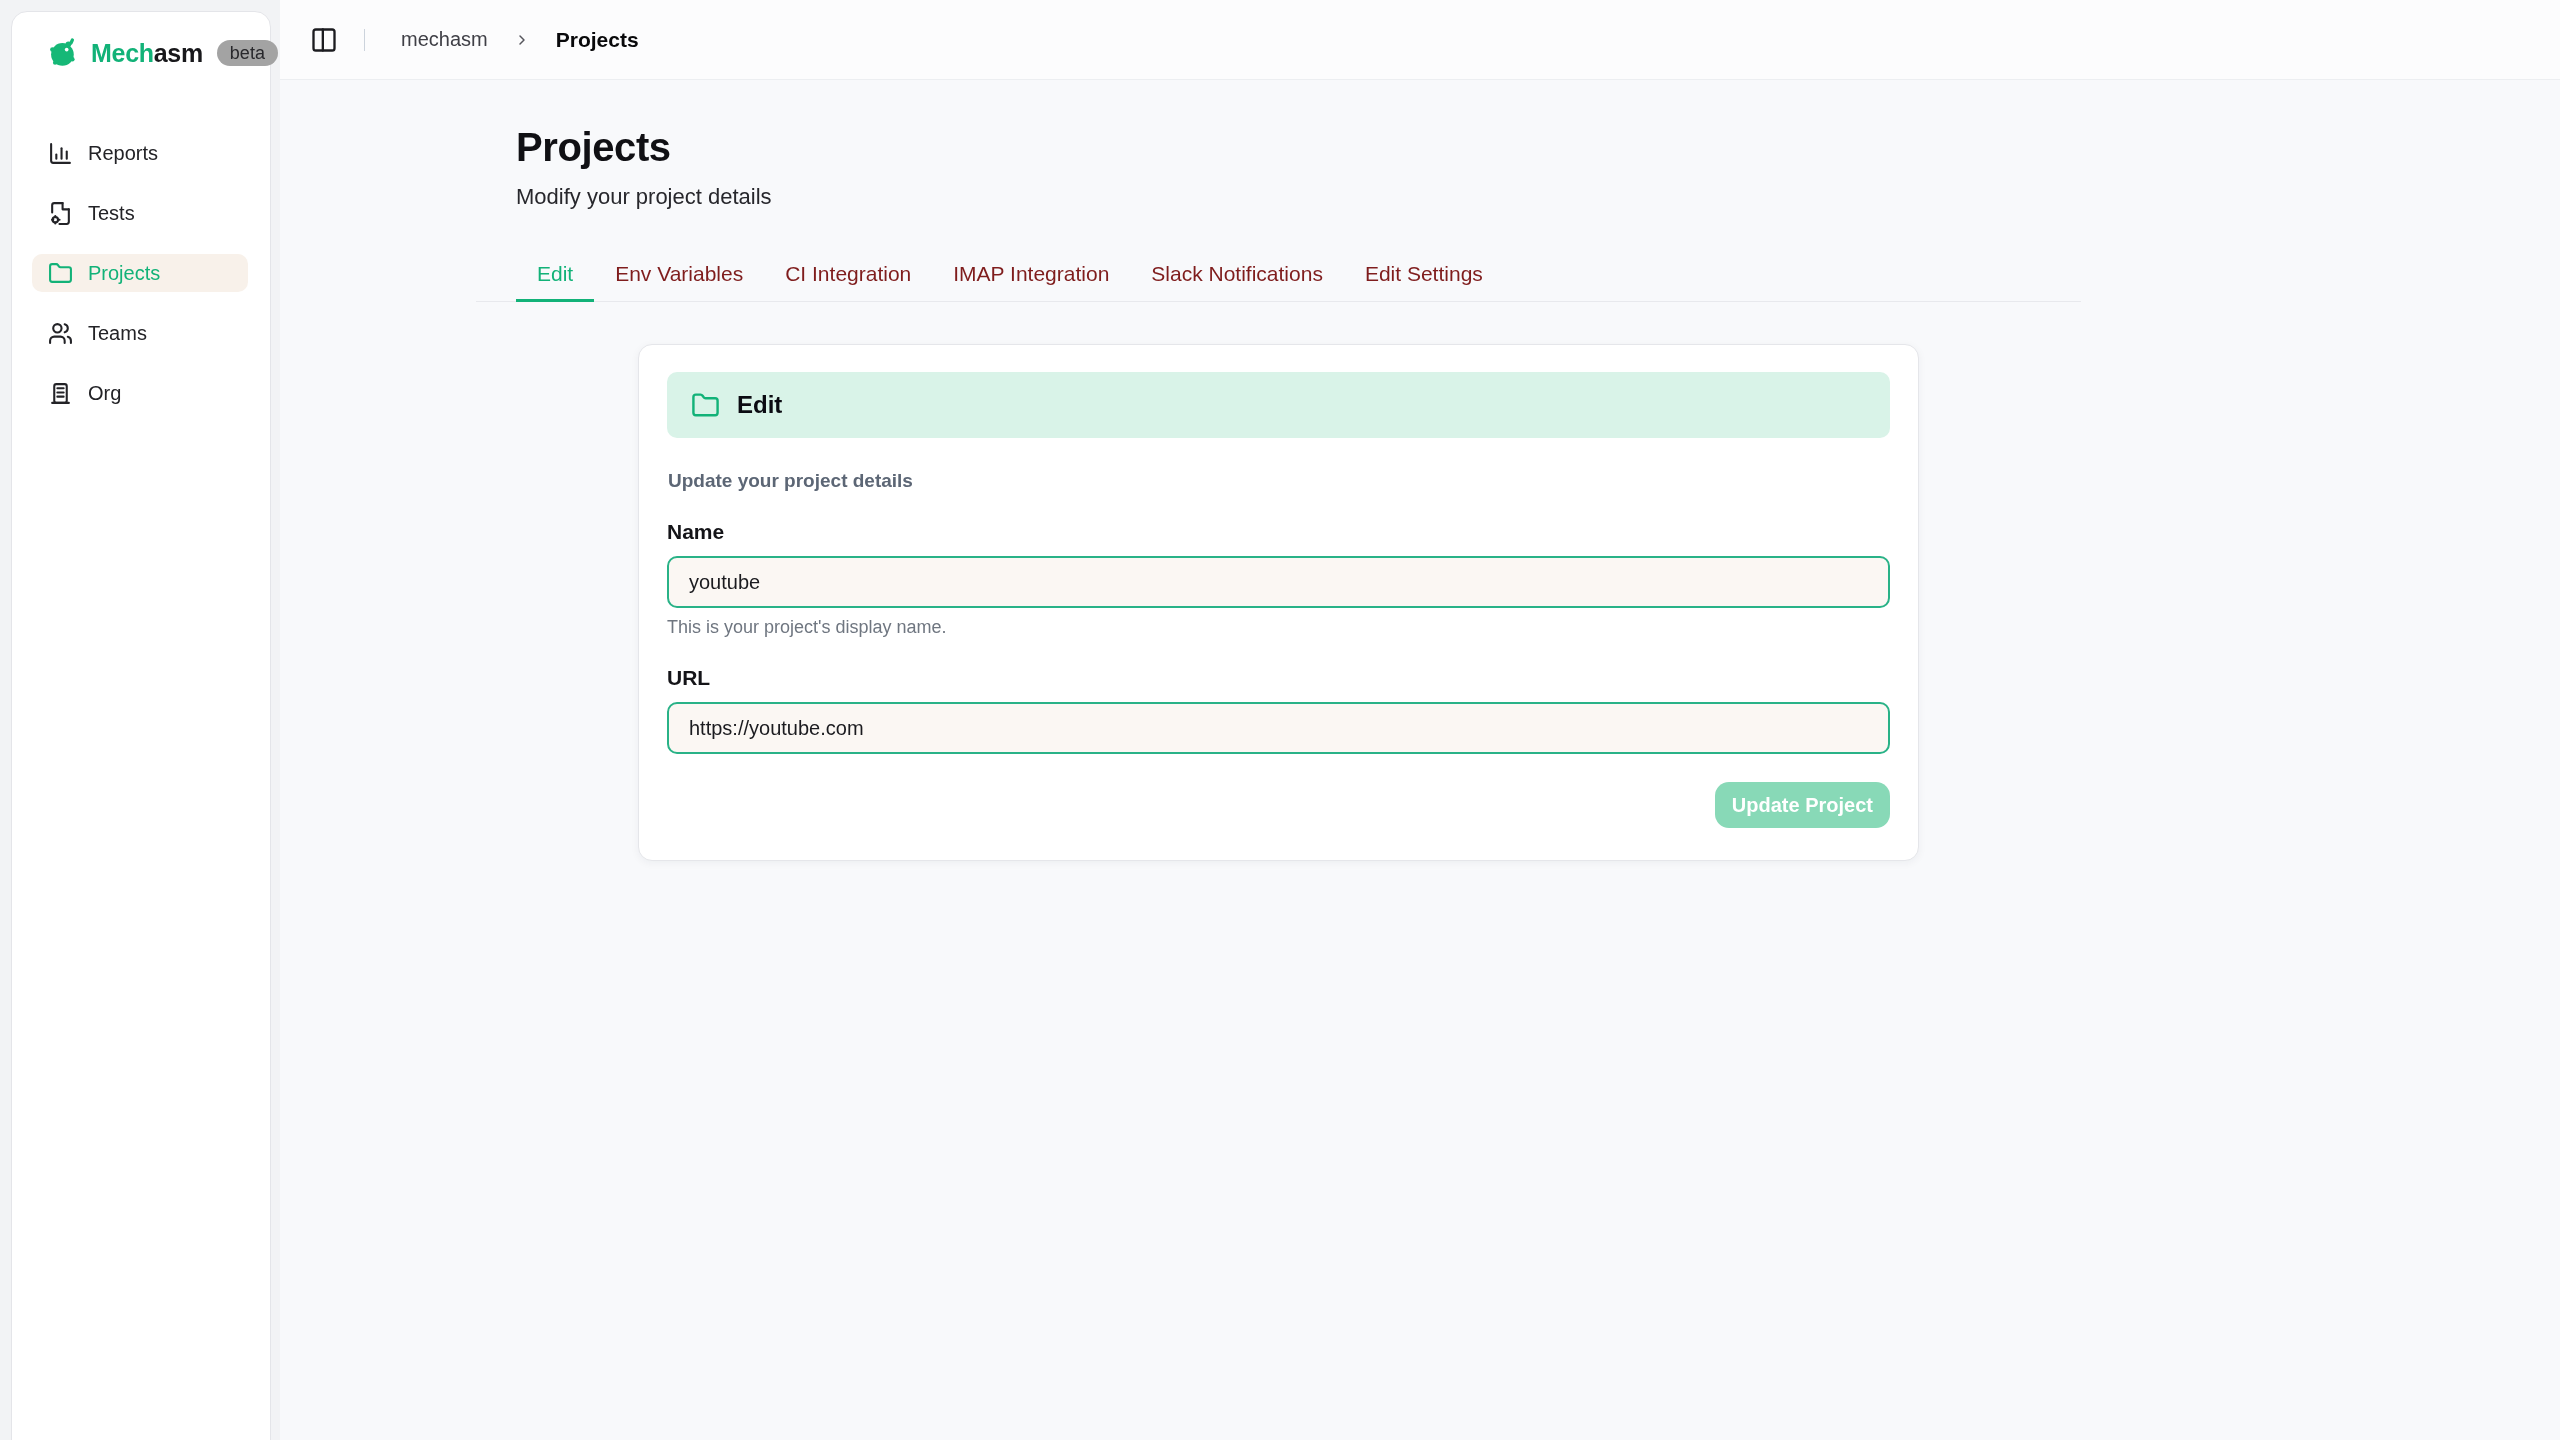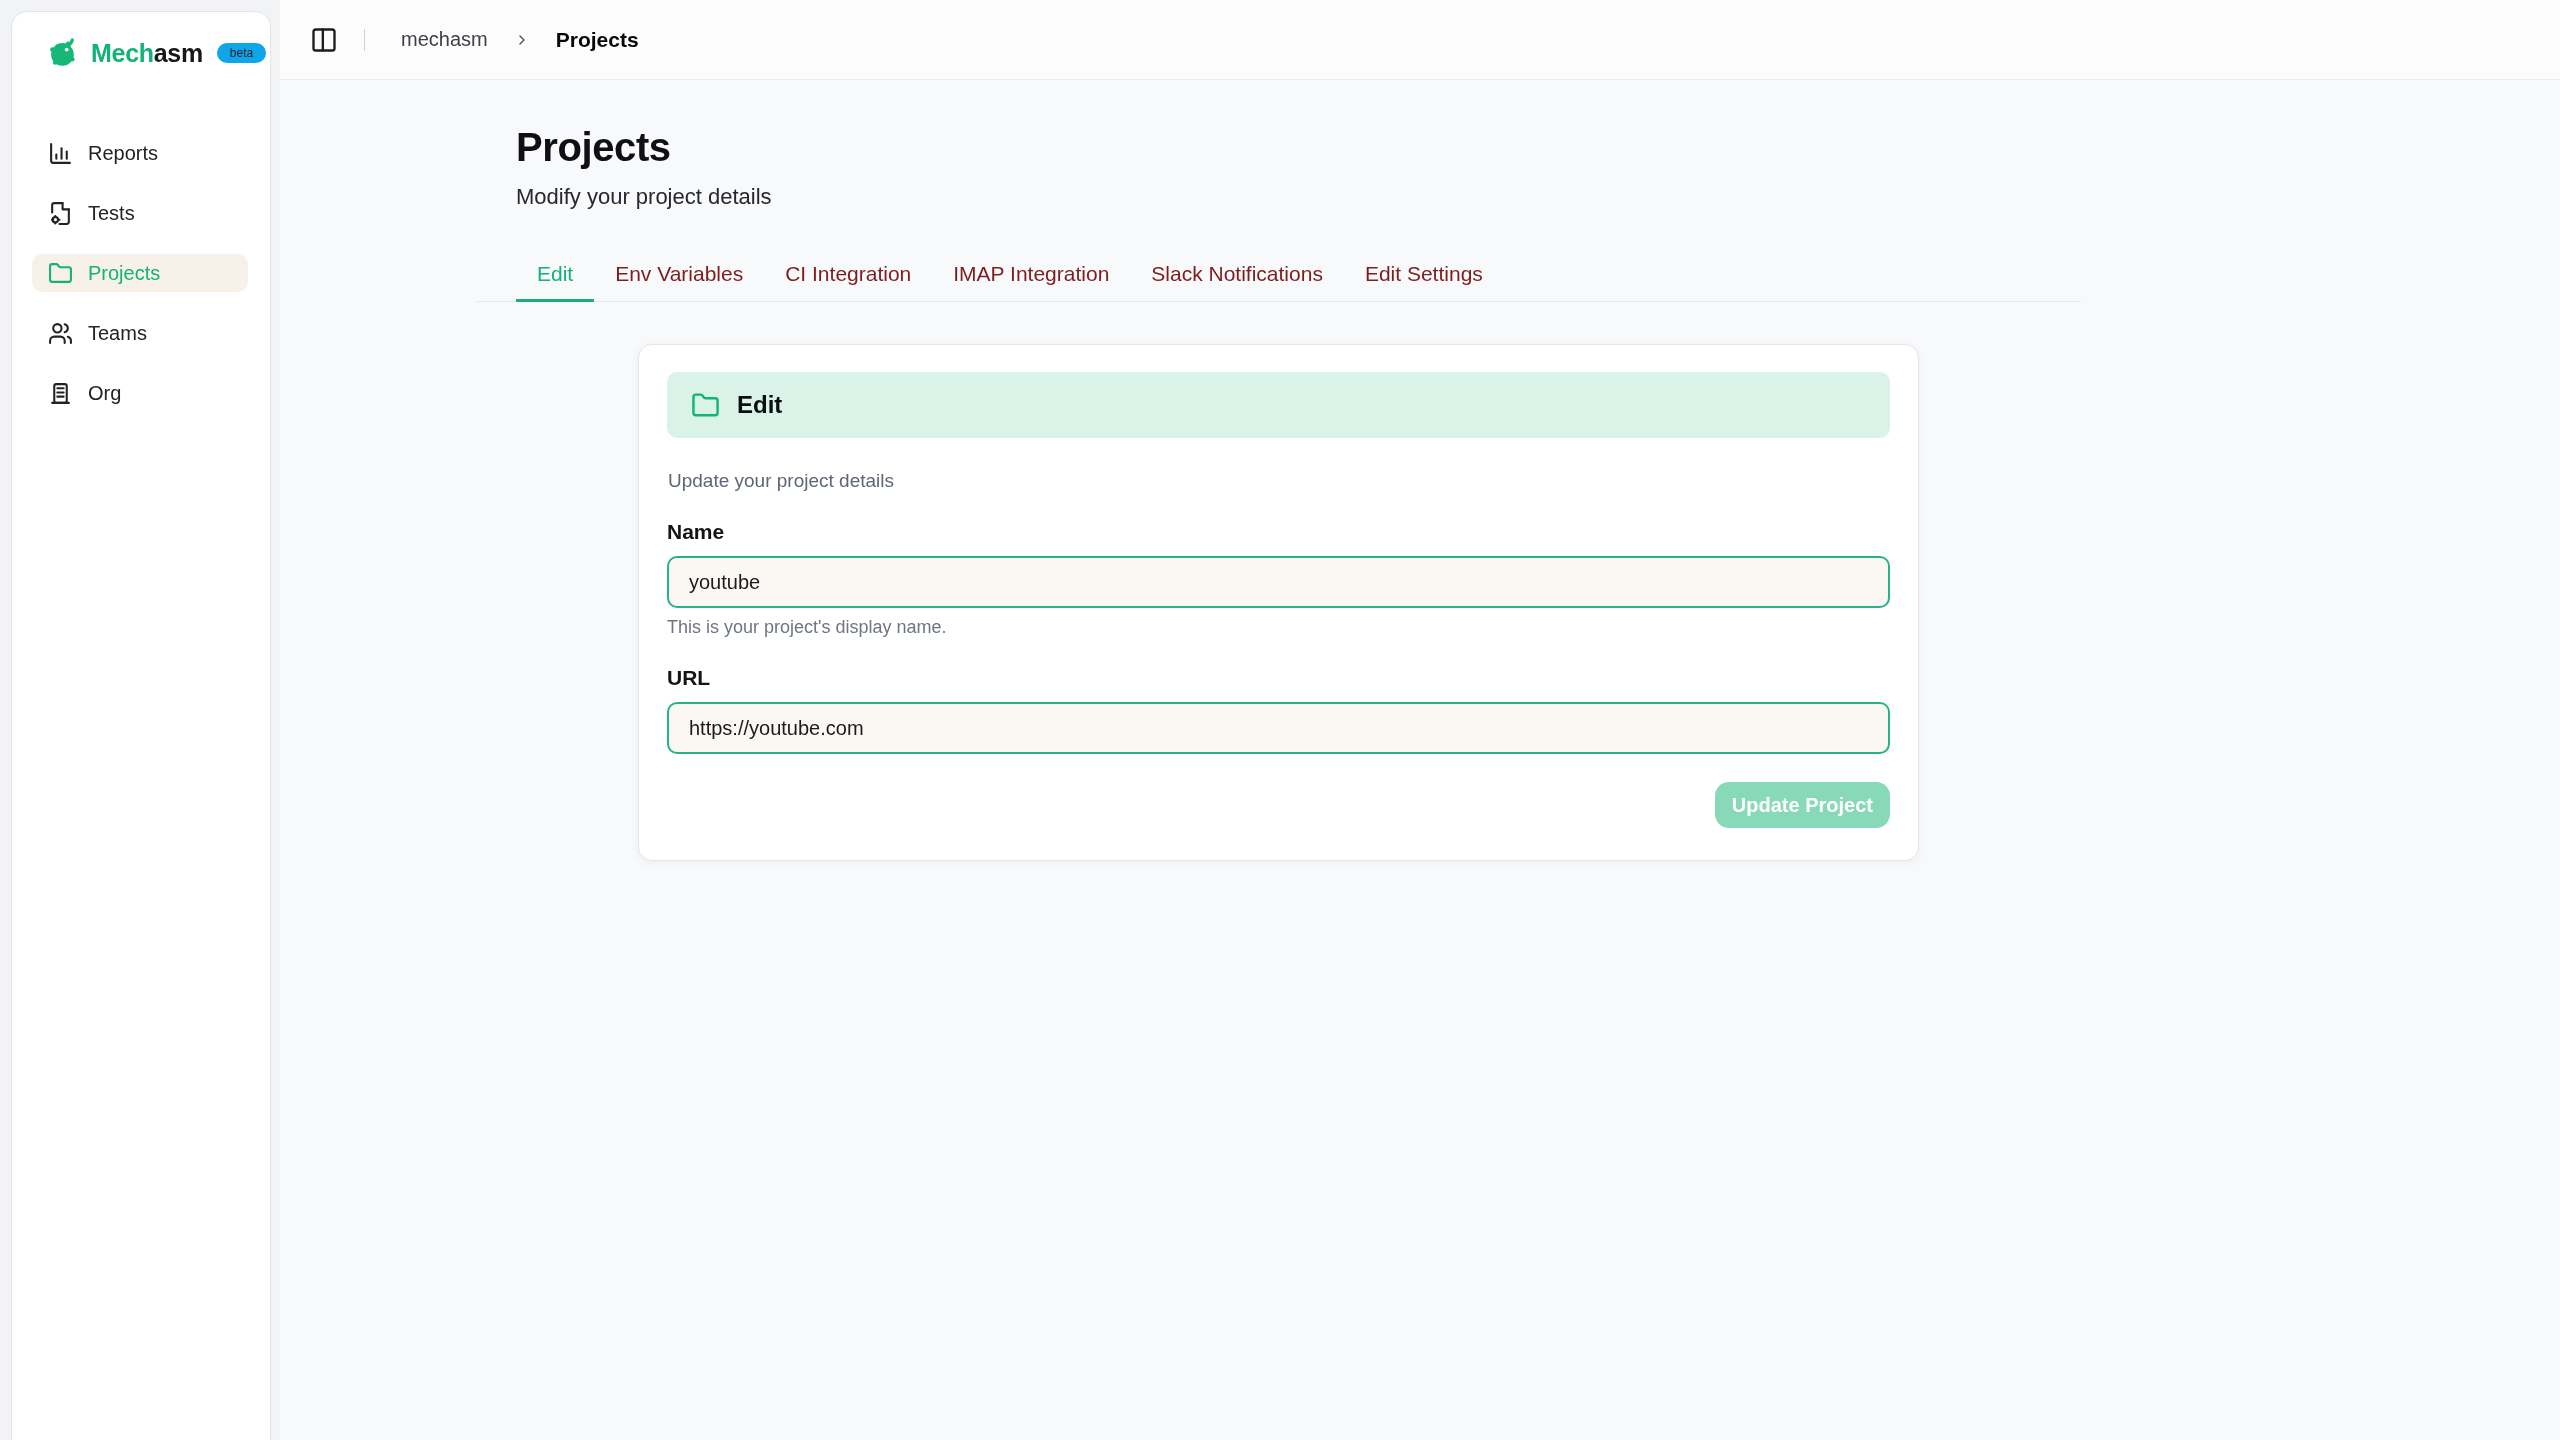--- a/index.html
+++ b/index.html
@@ -15,21 +15,21 @@
   .sidebar {
     position:absolute; left:11px; top:11px; width:260px; height:1460px;
     background:#ffffff; border:1px solid #e4e5e9; border-radius:16px;
     z-index:2;
   }
   .logo-row { display:flex; align-items:center; padding:24px 0 0 34px; gap:11px; cursor:pointer; }
   .logo-row svg { width:34px; height:34px; flex:0 0 auto; }
   .brand-text { font-size:25px; font-weight:700; letter-spacing:-0.3px; white-space:nowrap; }
   .brand-text .green { color:#12b278; }
   .beta {
-    margin-left:3px; background:#0ea5e9; color:#28282c; font-size:12px;
+    margin-left:3px; background:#a3a3a3; color:#28282c; font-size:18px;
     padding:4px 13px; border-radius:999px; line-height:1;
   }
   .nav { margin-top:64px; display:flex; flex-direction:column; gap:22px; }
   .nav-item {
     margin:0 22px 0 20px; height:38px; display:flex; align-items:center;
     gap:15px; padding:0 16px; border-radius:10px; cursor:pointer;
     font-size:20px; color:#232327;
   }
   .nav-item svg { width:25px; height:25px; stroke:#232327; }
   .nav-item.active { background:#f8f1ea; color:#12b278; }
@@ -69,21 +69,21 @@
     border:1px solid #e5e6ea; border-radius:14px;
     box-shadow:0 2px 8px rgba(25,35,50,0.05);
     padding:27px 28px 32px 28px;
   }
   .card-band {
     height:66px; background:#d9f3e8; border-radius:10px;
     display:flex; align-items:center; gap:17px; padding:0 24px;
   }
   .card-band svg { width:29px; height:29px; stroke:#12b278; }
   .card-band h2 { font-size:24px; font-weight:700; color:#0b0b12; }
-  .card-desc { margin:32px 0 0 1px; font-size:19px; color:#5c6675; }
+  .card-desc { margin:32px 0 0 1px; font-size:19px; color:#5c6675;font-weight:bold; }
   .field { margin-top:28px; }
   .field label { display:block; font-size:21px; font-weight:600; color:#141418; }
   .field input {
     margin-top:12px; width:100%; height:52px; border:2px solid #29b287;
     border-radius:10px; background:#fbf7f3; padding:0 20px;
     font-family:"Liberation Sans", sans-serif; font-size:20px; color:#1b1b1f;
     outline:none;
   }
   .helper { margin-top:9px; font-size:18px; color:#6f7680; }
   .actions { display:flex; justify-content:flex-end; margin-top:28px; }

